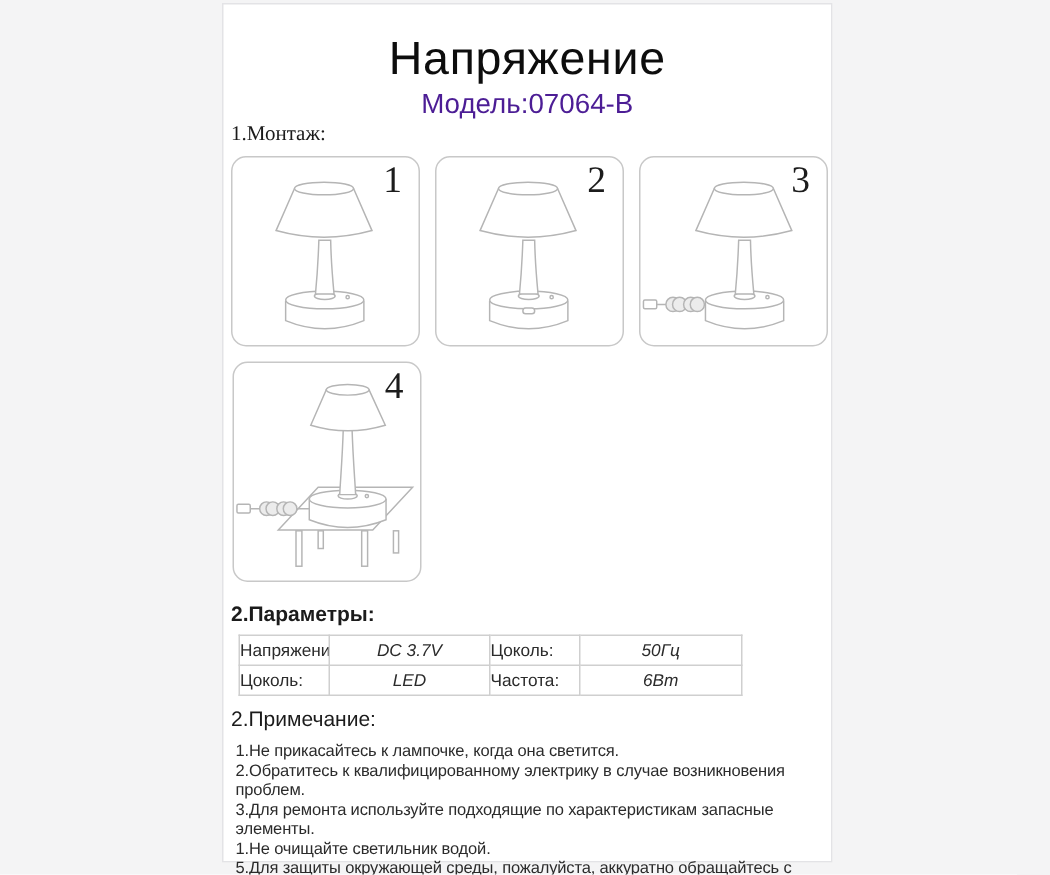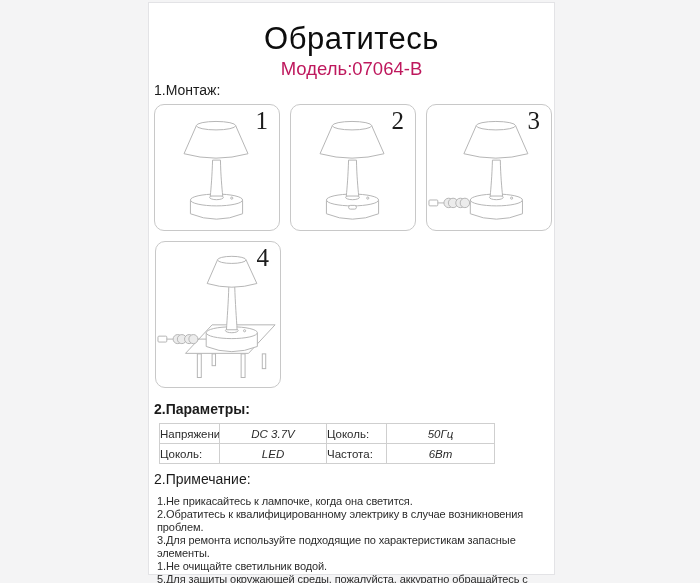--- a/index.html
+++ b/index.html
@@ -13,24 +13,24 @@
   .page{
     position:absolute;left:148px;top:2px;width:407px;height:573px;
     background:#ffffff;border:1px solid #e3e3e6;box-sizing:border-box;
   }
   .title{
     position:absolute;top:18px;left:0;width:100%;text-align:center;
     font-size:31px;color:#0d0d0d;letter-spacing:0.5px;
   }
   .subtitle{
     position:absolute;top:55px;left:0;width:100%;text-align:center;
-    font-size:18.5px;color:#be185d;
+    font-size:18.5px;color:#4c1d95;
   }
   .sec{position:absolute;left:5px;font-size:14px;color:#1b1b1b;}
-  .sec-assembly{top:79px;}
+  .sec-assembly{top:79px;font-family:Liberation Serif, serif;}
   .sec-params{top:398px;font-weight:bold;}
   .sec-notes{top:468px;}
   .panel{
     position:absolute;width:126px;height:127px;background:#fff;
     border:1px solid #c8c8c8;border-radius:10px;box-sizing:border-box;
   }
   .panel svg{position:absolute;left:0;top:0;width:100%;height:100%;}
   .p1{left:5px;top:101px;}
   .p2{left:141px;top:101px;}
   .p3{left:277px;top:101px;}
@@ -52,21 +52,21 @@
     position:absolute;left:8px;top:492px;width:400px;
     font-size:11px;line-height:13px;color:#2b2b2b;letter-spacing:-0.1px;
   }
 </style>
 </head>
 <body>
 
 <div class="canvas">
   <div class="page">
 
-    <div class="title">Обратитесь</div>
+    <div class="title">Напряжение</div>
     <div class="subtitle">Модель:07064-B</div>
 
     <div class="sec sec-assembly">1.Монтаж:</div>
 
     <div class="panel p1">
       <svg viewBox="0 0 126 127">
         <g stroke="#b5b5b5" fill="none" stroke-width="1">
           <path d="M36,97 L36,110.5 Q62.5,121.5 89,110.5 L89,97" fill="#ffffff"></path>
           <ellipse cx="62.5" cy="96.5" rx="26.5" ry="6" fill="#ffffff"></ellipse>
           <ellipse cx="62.5" cy="93.8" rx="7" ry="2.4" fill="#ffffff"></ellipse>

